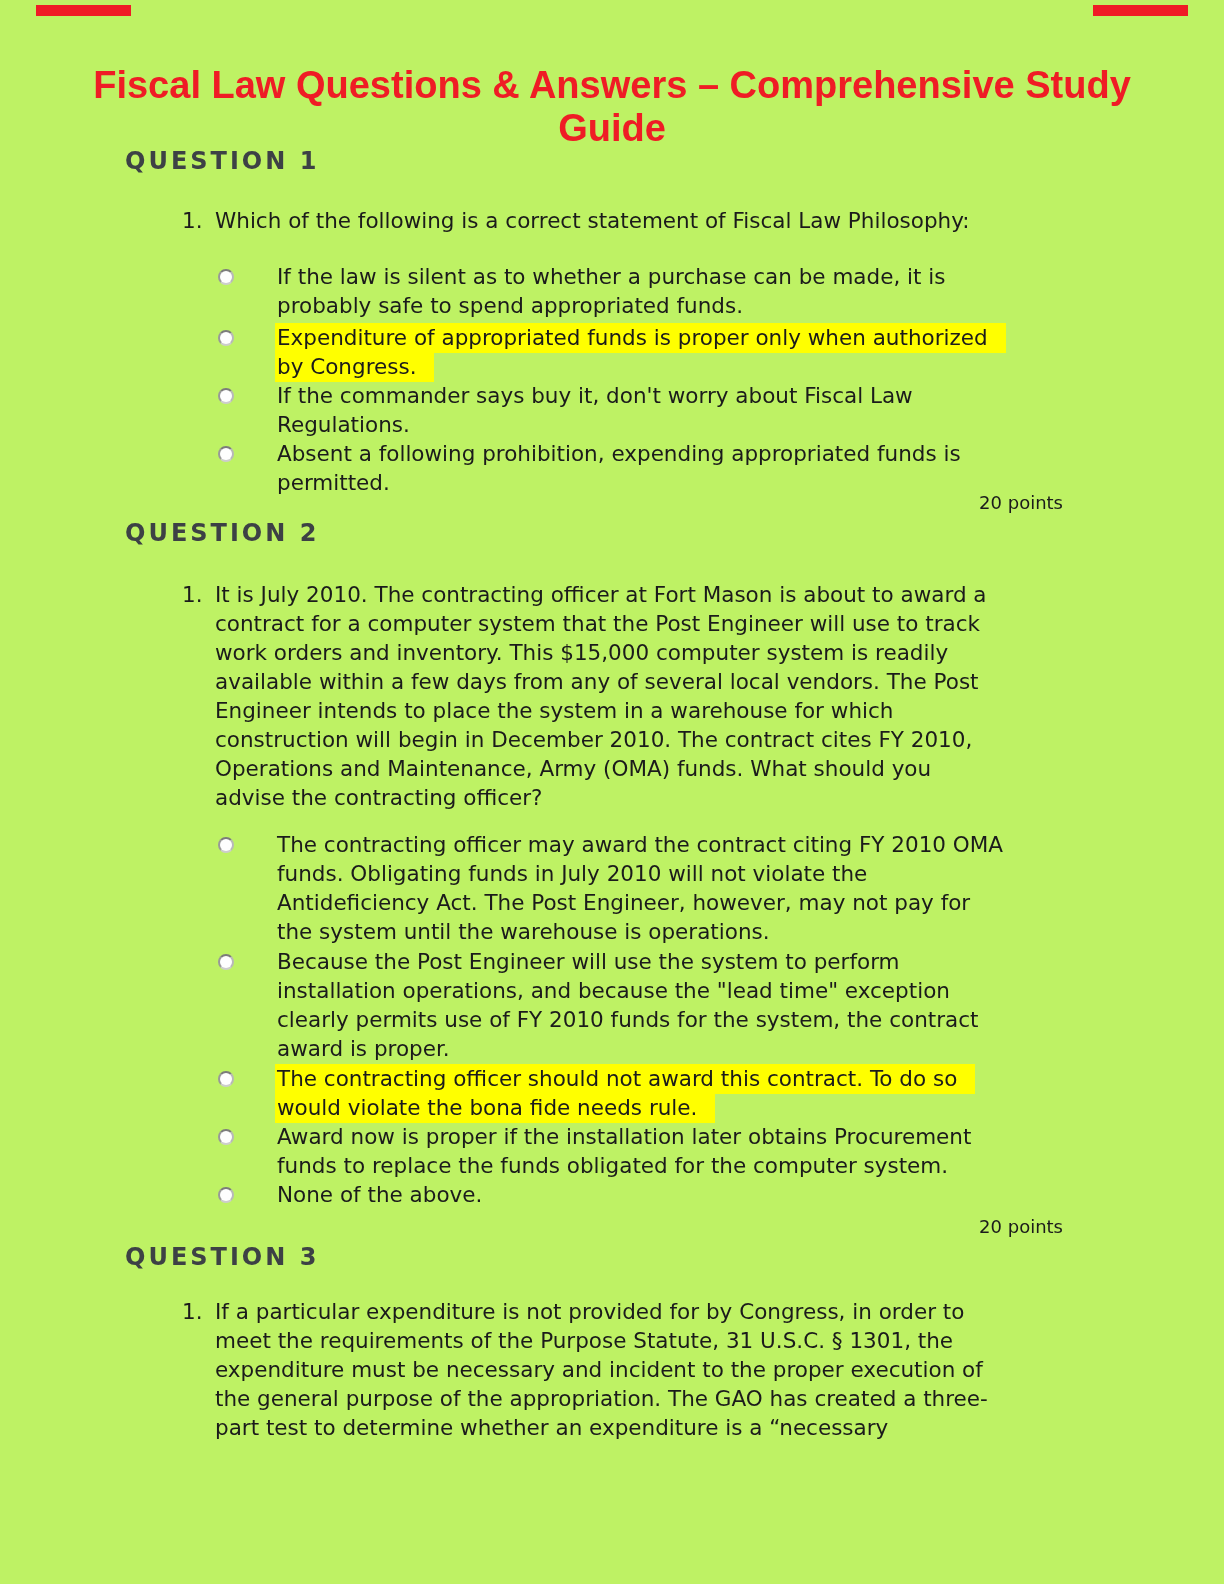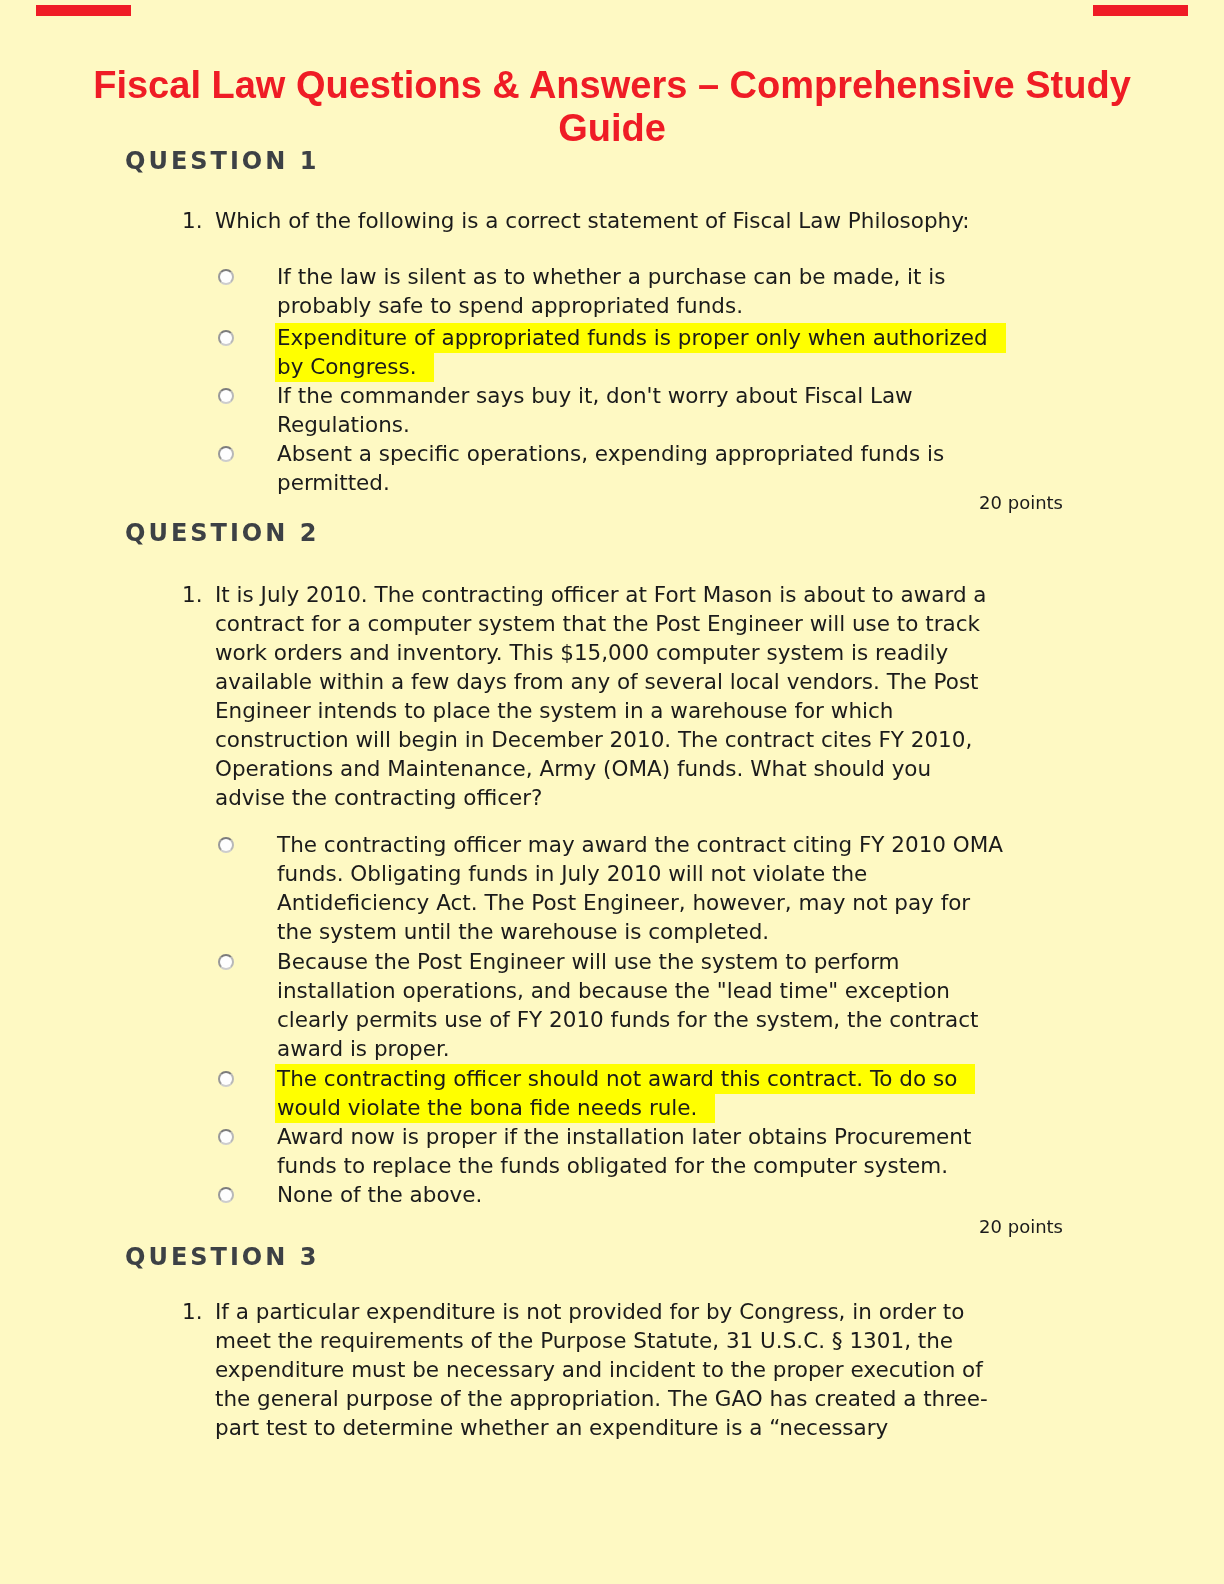--- a/index.html
+++ b/index.html
@@ -1,17 +1,17 @@
 <!DOCTYPE html>
 <html><head>
 <meta charset="utf-8">
 <style>
   html,body { margin:0; padding:0; background:#ffffff; }
   .page {
-    position:relative; width:1224px; height:1584px; background:#fef9c3;
+    position:relative; width:1224px; height:1584px; background:#bef264;
     font-family:"DejaVu Sans", sans-serif; color:#1b1b1b; overflow:hidden;
   }
   .corner-mark { position:absolute; top:5px; height:11px; width:95px; background:#ef1c25; }
   .corner-mark.left  { left:36px; }
   .corner-mark.right { left:1093px; }
   .title {
     position:absolute; top:64px; left:0; width:100%; margin:0;
     text-align:center; font-family:"Liberation Sans", sans-serif;
     font-weight:bold; font-size:38px; line-height:43px; color:#ef1c25;
   }
@@ -75,21 +75,21 @@
       <span class="radio"></span>
       <div>
         <div class="line"><span>If the commander says buy it, don't worry about Fiscal Law</span></div>
         <div class="line"><span>Regulations.</span></div>
       </div>
     </div>
 
     <div class="option" style="top:439px">
       <span class="radio"></span>
       <div>
-        <div class="line"><span>Absent a specific operations, expending appropriated funds is</span></div>
+        <div class="line"><span>Absent a following prohibition, expending appropriated funds is</span></div>
         <div class="line"><span>permitted.</span></div>
       </div>
     </div>
 
     <div class="points" style="top:492px">20 points</div>
   </div>
 
   <div class="q-section">
     <h2 class="q-header" style="top:519px">QUESTION 2</h2>
 
@@ -106,21 +106,21 @@
         <div class="line">advise the contracting officer?</div>
       </div>
     </div>
 
     <div class="option" style="top:830px">
       <span class="radio"></span>
       <div>
         <div class="line"><span>The contracting officer may award the contract citing FY 2010 OMA</span></div>
         <div class="line"><span>funds. Obligating funds in July 2010 will not violate the</span></div>
         <div class="line"><span>Antideficiency Act. The Post Engineer, however, may not pay for</span></div>
-        <div class="line"><span>the system until the warehouse is completed.</span></div>
+        <div class="line"><span>the system until the warehouse is operations.</span></div>
       </div>
     </div>
 
     <div class="option" style="top:947px">
       <span class="radio"></span>
       <div>
         <div class="line"><span>Because the Post Engineer will use the system to perform</span></div>
         <div class="line"><span>installation operations, and because the "lead time" exception</span></div>
         <div class="line"><span>clearly permits use of FY 2010 funds for the system, the contract</span></div>
         <div class="line"><span>award is proper.</span></div>

